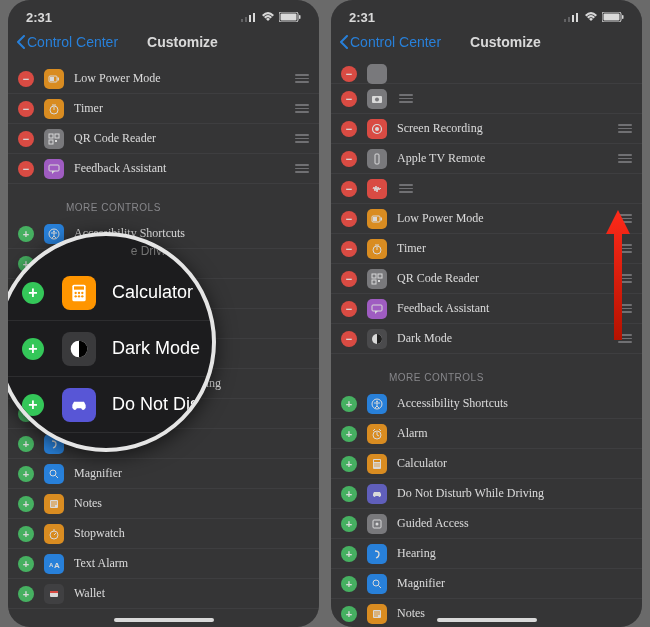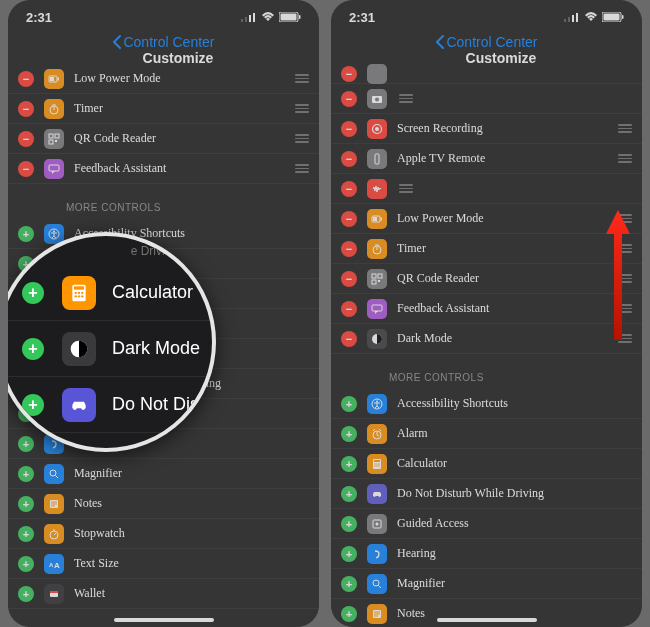--- a/index.html
+++ b/index.html
@@ -38,25 +38,24 @@
     padding: 0 18px;
     color: #fff;
     font-size: 13px;
     font-weight: 600;
   }
   .status-right { display: flex; align-items: center; gap: 4px; }
   .status-right svg { display: block; }
   .nav-bar {
     height: 30px;
     display: flex;
-    align-items: center;
+    align-items: flex-start;
     padding: 0 8px;
     color: #fff;
     font-size: 14px;
-    flex-direction: column;
   }
   .back-link {
     color: #0a84ff;
     display: flex;
     align-items: center;
     font-size: 14px;
   }
   .back-link svg { margin-right: 2px; }
   .nav-title {
     font-weight: 600;
@@ -409,21 +408,21 @@
           <span class="row-label">Stopwatch</span>
         </div>
         <div class="row">
           <span class="action-btn action-add">+</span>
           <span class="app-icon" style="background: rgb(10, 132, 255);">
             <svg width="12" height="12" viewBox="0 0 12 12">
               <text x="1" y="9" font-size="6" fill="#fff" font-weight="bold">A</text>
               <text x="6" y="10" font-size="8" fill="#fff" font-weight="bold">A</text>
             </svg>
           </span>
-          <span class="row-label">Text Size</span>
+          <span class="row-label">Text Alarm</span>
         </div>
         <div class="row">
           <span class="action-btn action-add">+</span>
           <span class="app-icon" style="background: rgb(44, 44, 46);">
             <svg width="12" height="12" viewBox="0 0 12 12">
               <rect x="2" y="3" width="8" height="6" rx="1" fill="#fff"></rect>
               <rect x="2" y="3" width="8" height="2" fill="#ff3b30"></rect>
             </svg>
           </span>
           <span class="row-label">Wallet</span>

